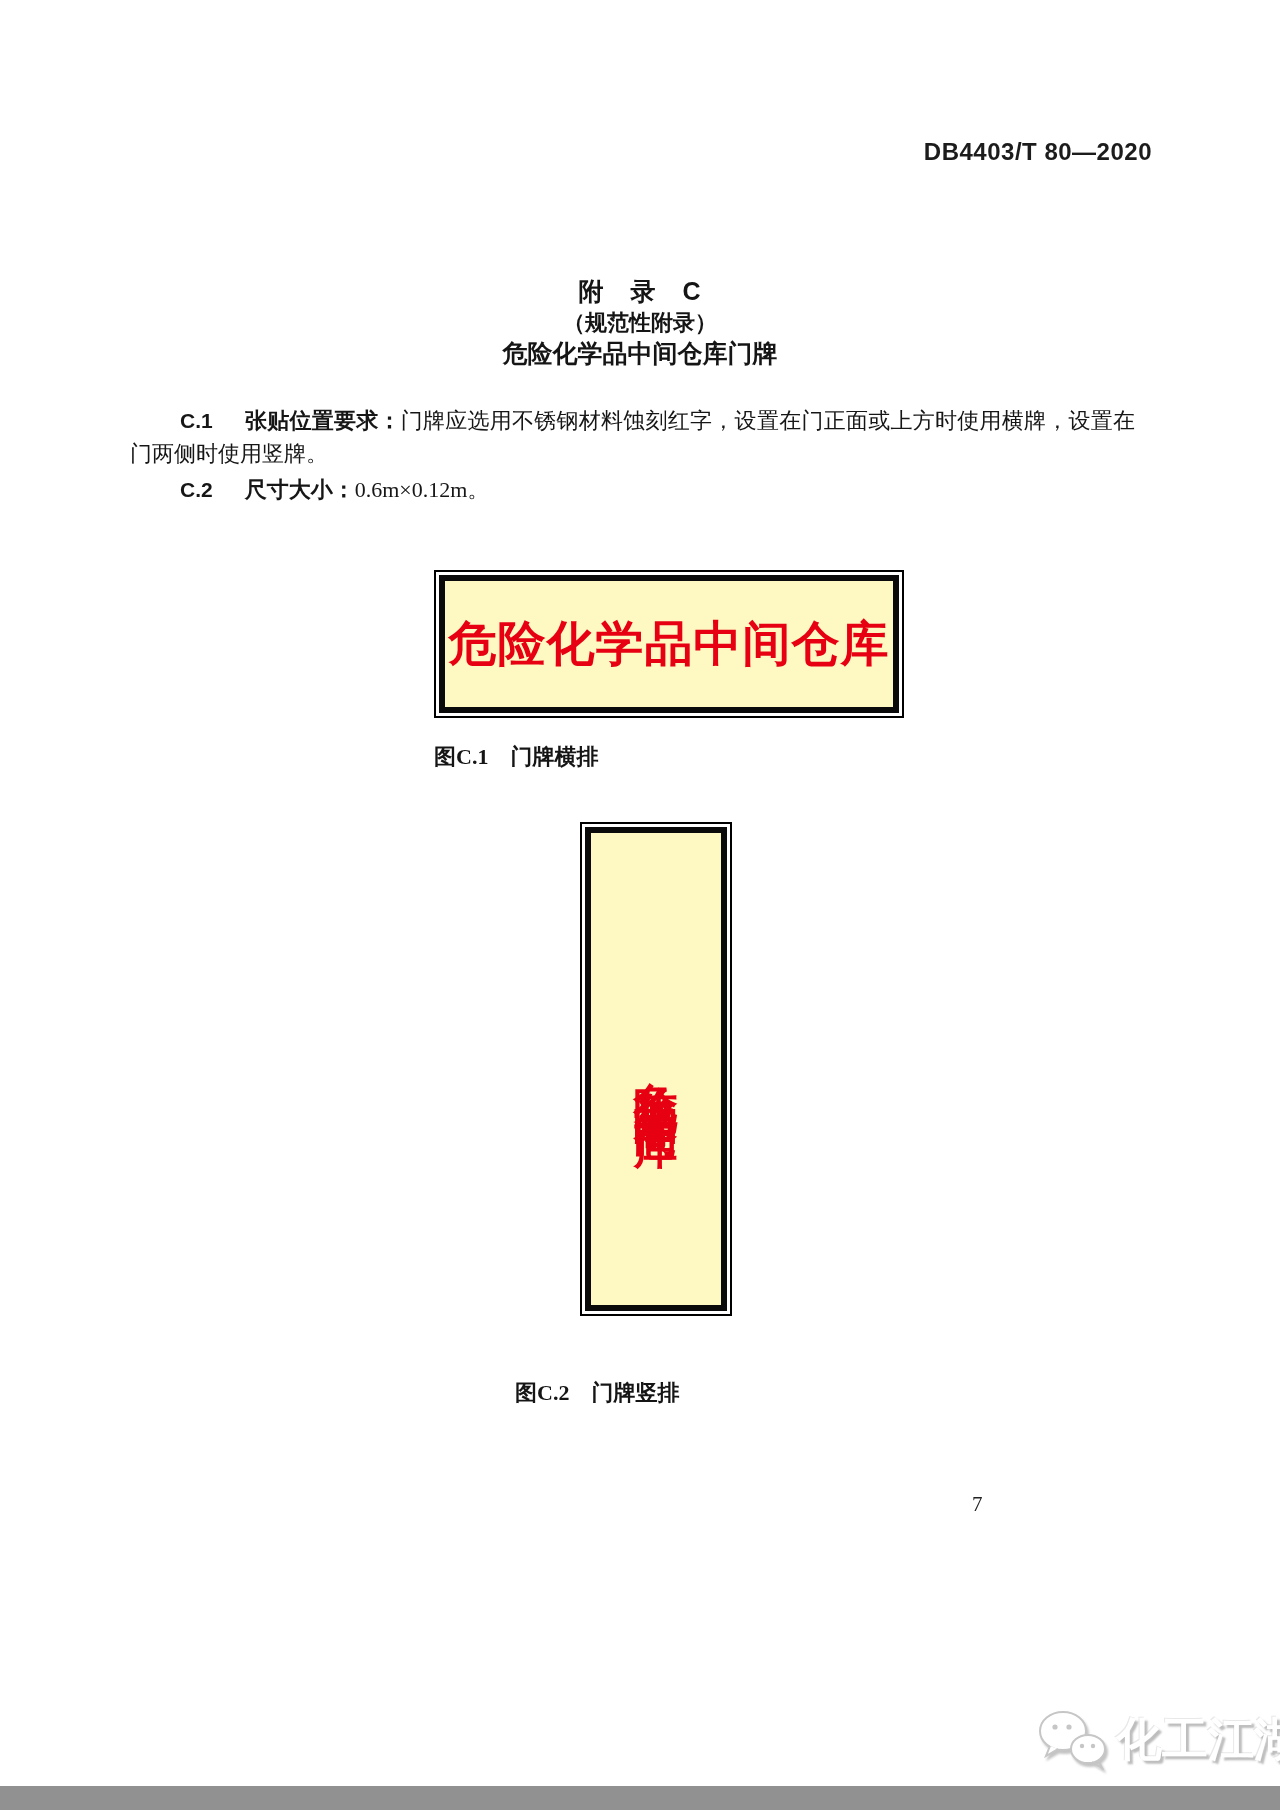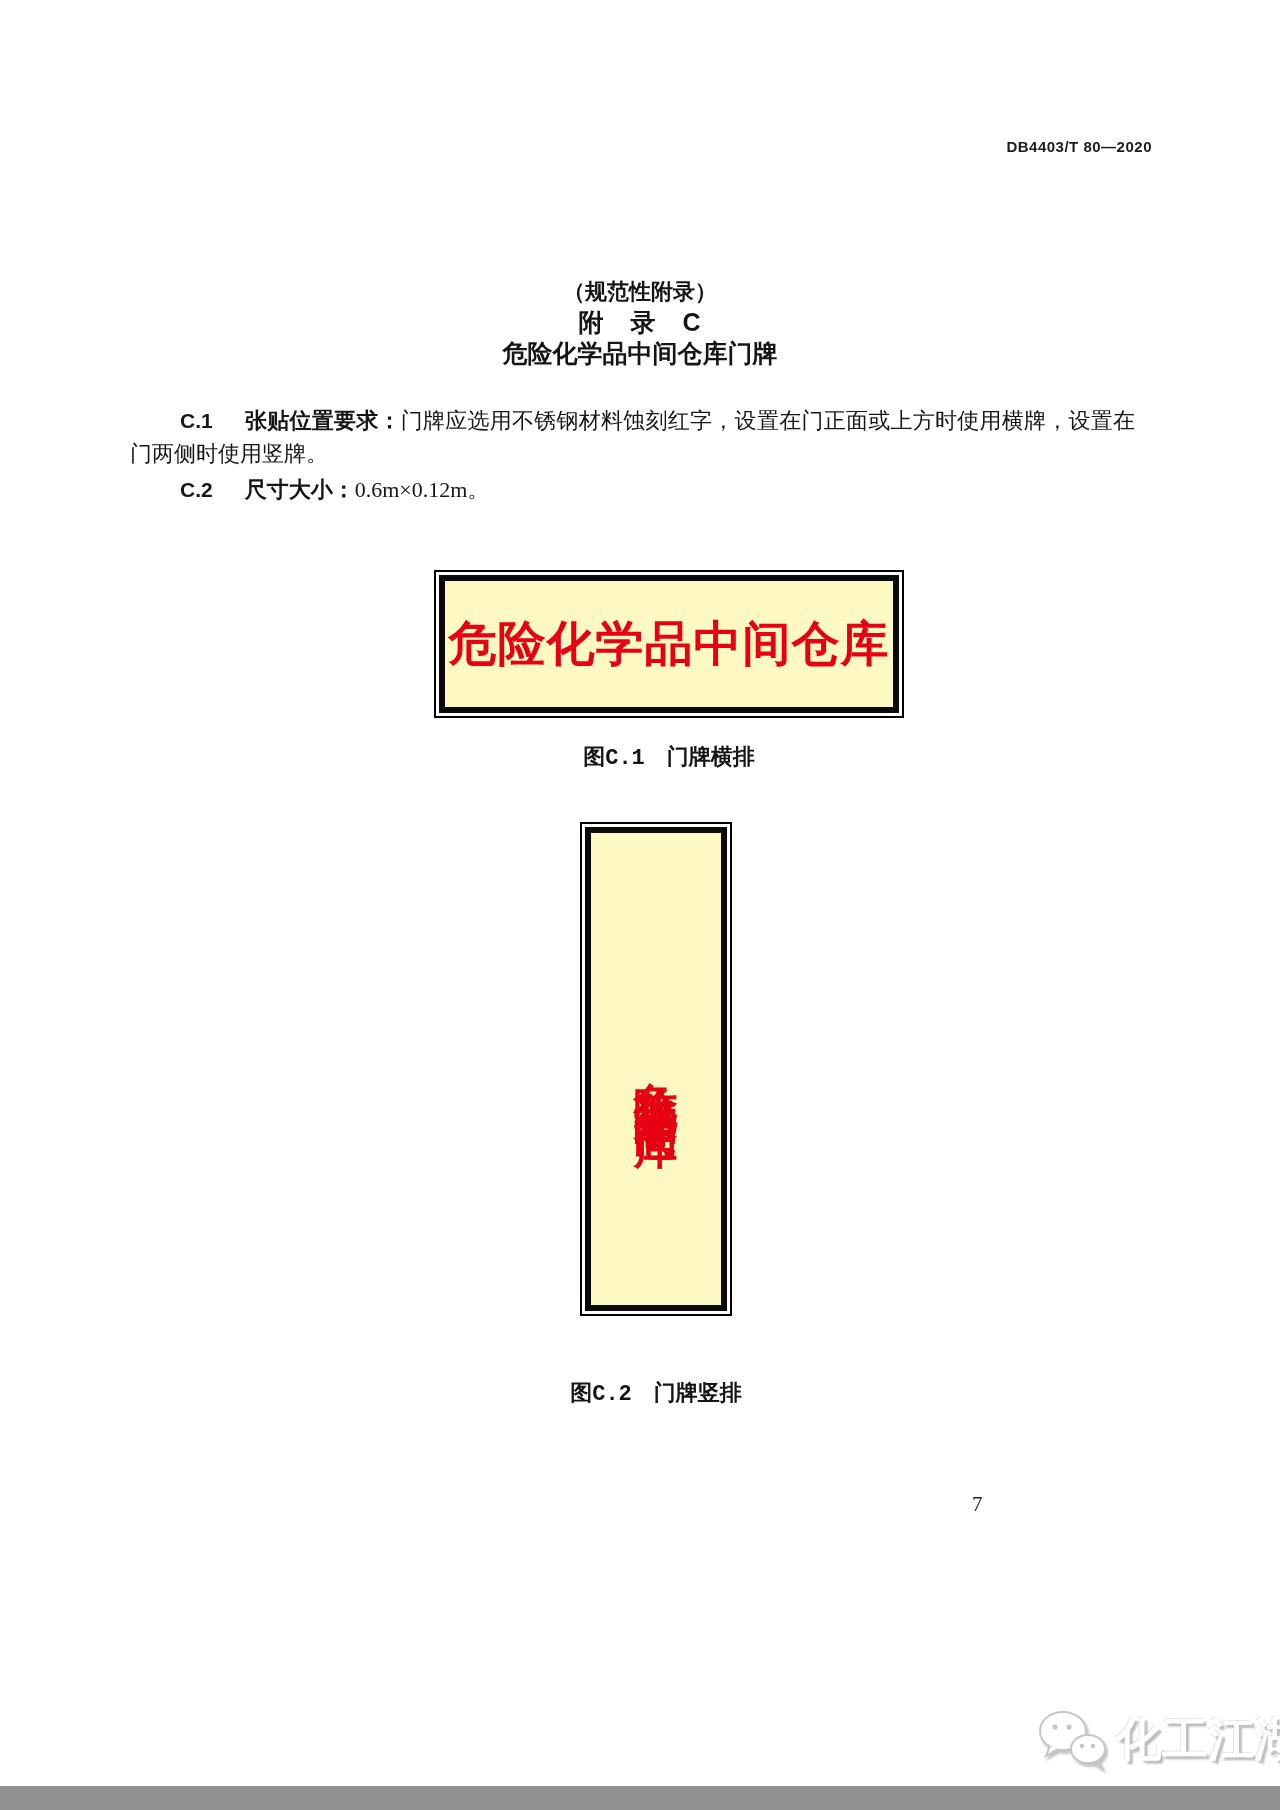--- a/index.html
+++ b/index.html
@@ -8,21 +8,21 @@
   }
   *{box-sizing:border-box;}
   html,body{margin:0;padding:0;background:#fff;}
   .page{
     position:relative;width:1280px;height:1810px;background:#ffffff;
     font-family:"Liberation Serif","DejaVu Serif",serif;color:#111;overflow:hidden;
   }
   .doc-number{
     position:absolute;top:138px;right:128px;
     font-family:"Liberation Sans","DejaVu Sans",sans-serif;
-    font-size:15px;font-weight:700;letter-spacing:.5px;color:#1c1c1c;
+    font-size:24px;font-weight:700;letter-spacing:.5px;color:#1c1c1c;
   }
   .title-block{
     position:absolute;top:276px;left:0;width:100%;text-align:center;
     font-family:"Liberation Sans","DejaVu Sans",sans-serif;color:#151515;
   }
   .title-line{margin:0;line-height:31px;}
   .title-line.l1{font-size:25px;font-weight:700;letter-spacing:1px;}
   .title-line.l2{font-size:22px;font-weight:700;}
   .title-line.l3{font-size:25px;font-weight:700;}
   .clauses{
@@ -50,22 +50,22 @@
   .sign-text{
     color:var(--sign-red,#e60012);font-weight:800;
     font-family:"Liberation Sans","DejaVu Sans",sans-serif;
   }
   .sign-text.h{font-size:48px;white-space:nowrap;letter-spacing:1px;}
   .sign-text.v{
     writing-mode:vertical-rl;text-orientation:upright;
     font-size:44px;line-height:1;letter-spacing:5px;
   }
   .figure-caption{
-    position:absolute;text-align:center;
-    font-family:Liberation Mono, monospace;
+    position:absolute;
+    font-family:Liberation Serif, serif;
     font-size:22px;font-weight:700;color:#151515;
   }
   .caption-1{left:434px;width:470px;top:742px;}
   .caption-2{left:515px;width:282px;top:1350px;margin-top:28px;}
   .page-number{
     position:absolute;left:972px;top:1492px;font-size:21px;color:#222;
     font-family:"Liberation Serif","DejaVu Serif",serif;
   }
   .footer-brand{
     position:absolute;left:1036px;top:1708px;
@@ -83,22 +83,22 @@
   }
 </style>
 </head>
 <body>
 
 <div class="page">
 
   <div class="doc-number">DB4403/T 80—2020</div>
 
   <div class="title-block">
+    <p class="title-line l1">附　录　C</p>
     <p class="title-line l2">（规范性附录）</p>
-    <p class="title-line l1">附　录　C</p>
     <p class="title-line l3">危险化学品中间仓库门牌</p>
   </div>
 
   <div class="clauses">
     <p class="clause"><span class="clause-num">C.1</span><span class="clause-label">张贴位置要求：</span><span>门牌应选用不锈钢材料蚀刻红字，设置在门正面或上方时使用横牌，设置在门两侧时使用竖牌。</span></p>
     <p class="clause"><span class="clause-num">C.2</span><span class="clause-label">尺寸大小：</span><span>0.6m×0.12m。</span></p>
   </div>
 
   <div class="sign-h-outer">
     <div class="sign-inner">

